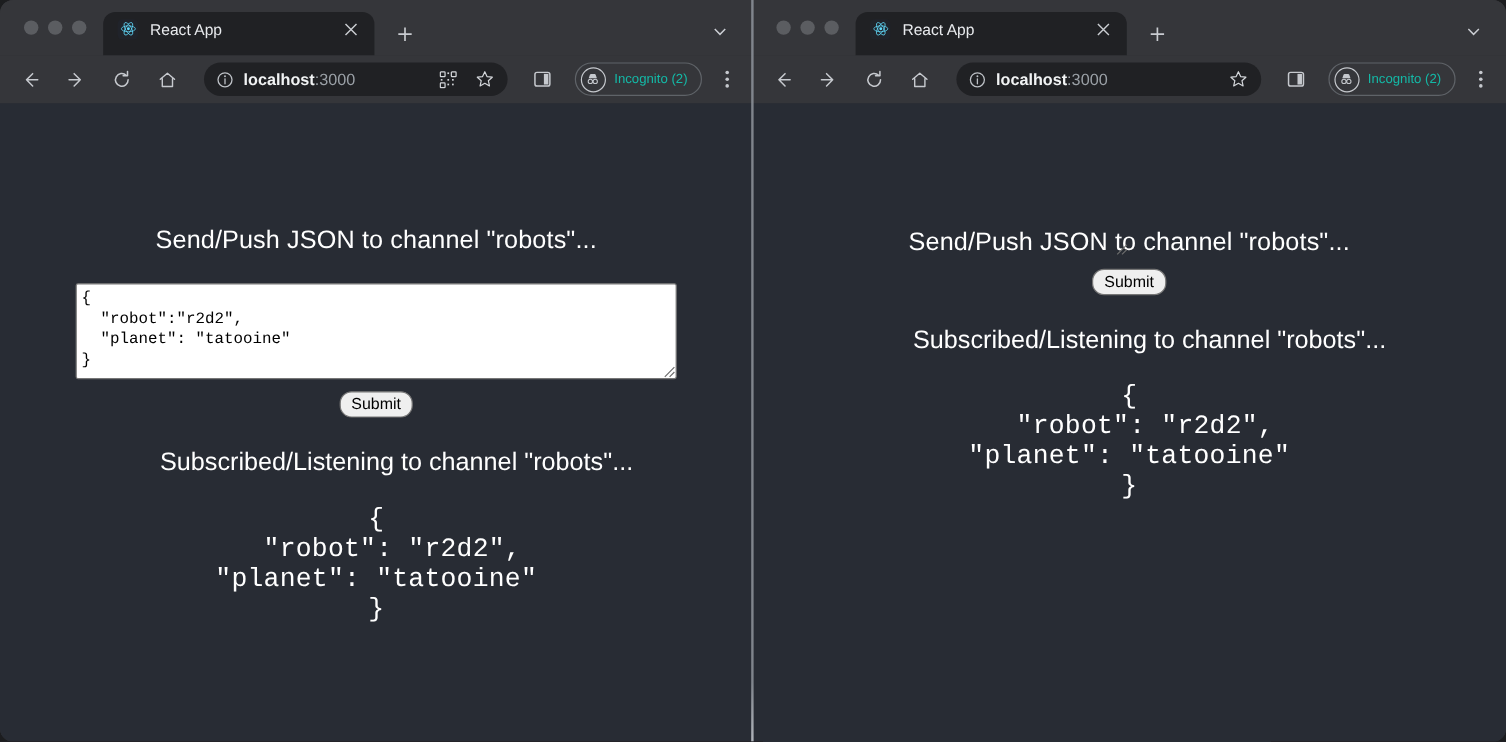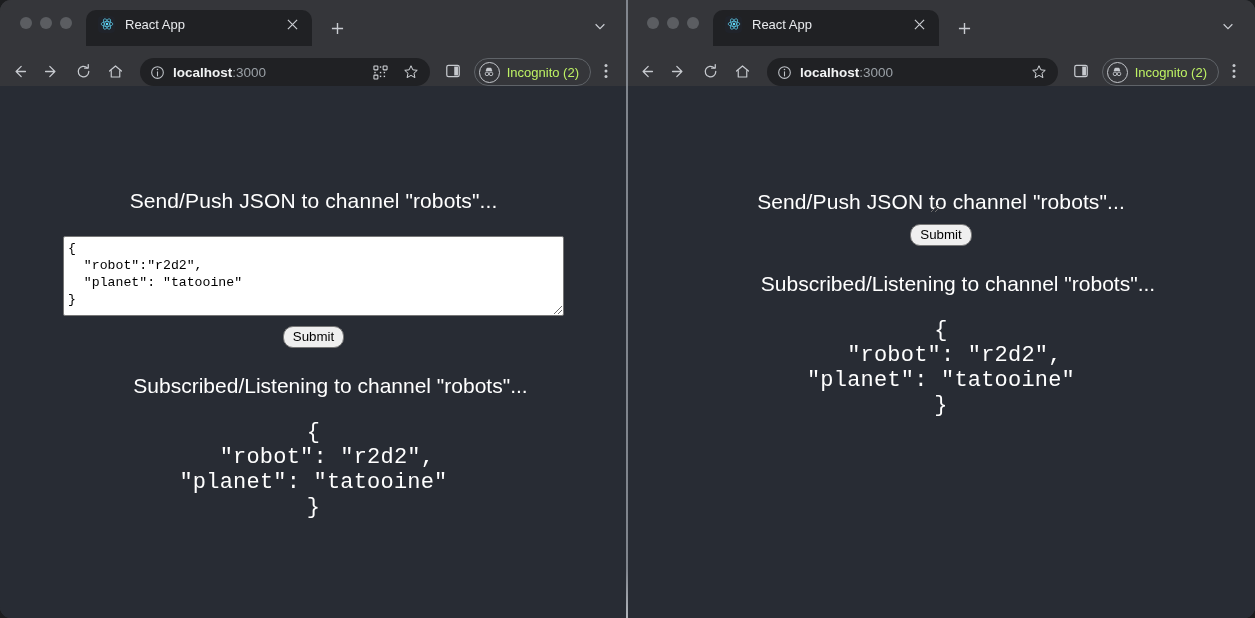--- a/index.html
+++ b/index.html
@@ -89,23 +89,23 @@
   .tablist-chevron {
     width: 34px; height: 34px; margin: 0 10px 3px 0;
     display: flex; align-items: center; justify-content: center;
     color: #c9ccd1;
   }
 
   
   .toolbar {
     height: 40px;
     background: #35363a;
-    display: flex; align-items: flex-end;
-    padding: 0 8px 0 4px;
-    gap: 2px;
+    display: flex; align-items: center;
+    padding: 0 8px 0 10px;
+    gap: 8px;
     flex: none;
   }
   .tb-btn {
     width: 30px; height: 30px;
     display: flex; align-items: center; justify-content: center;
     border-radius: 50%;
     color: #c6c9ce;
     flex: none;
   }
   .omnibox {
@@ -138,21 +138,21 @@
     gap: 7px;
     padding: 0 11px 0 4px;
     margin-left: 4px;
     flex: none;
   }
   .incog-circle {
     width: 21px; height: 21px; border-radius: 50%;
     border: 1.5px solid #c5c8cd;
     display: flex; align-items: center; justify-content: center;
   }
-  .incog-label { color: #bef264; font-size: 13px; white-space: nowrap; }
+  .incog-label { color: #14b8a6; font-size: 11px; white-space: nowrap; }
   .kebab { width: 26px; height: 30px; display:flex; align-items:center; justify-content:center; color: #c6c9ce; flex: none; }
 
   
   .page {
     flex: 1;
     background: #282c34;
     position: relative;
     overflow: hidden;
   }
   .page-inner {

